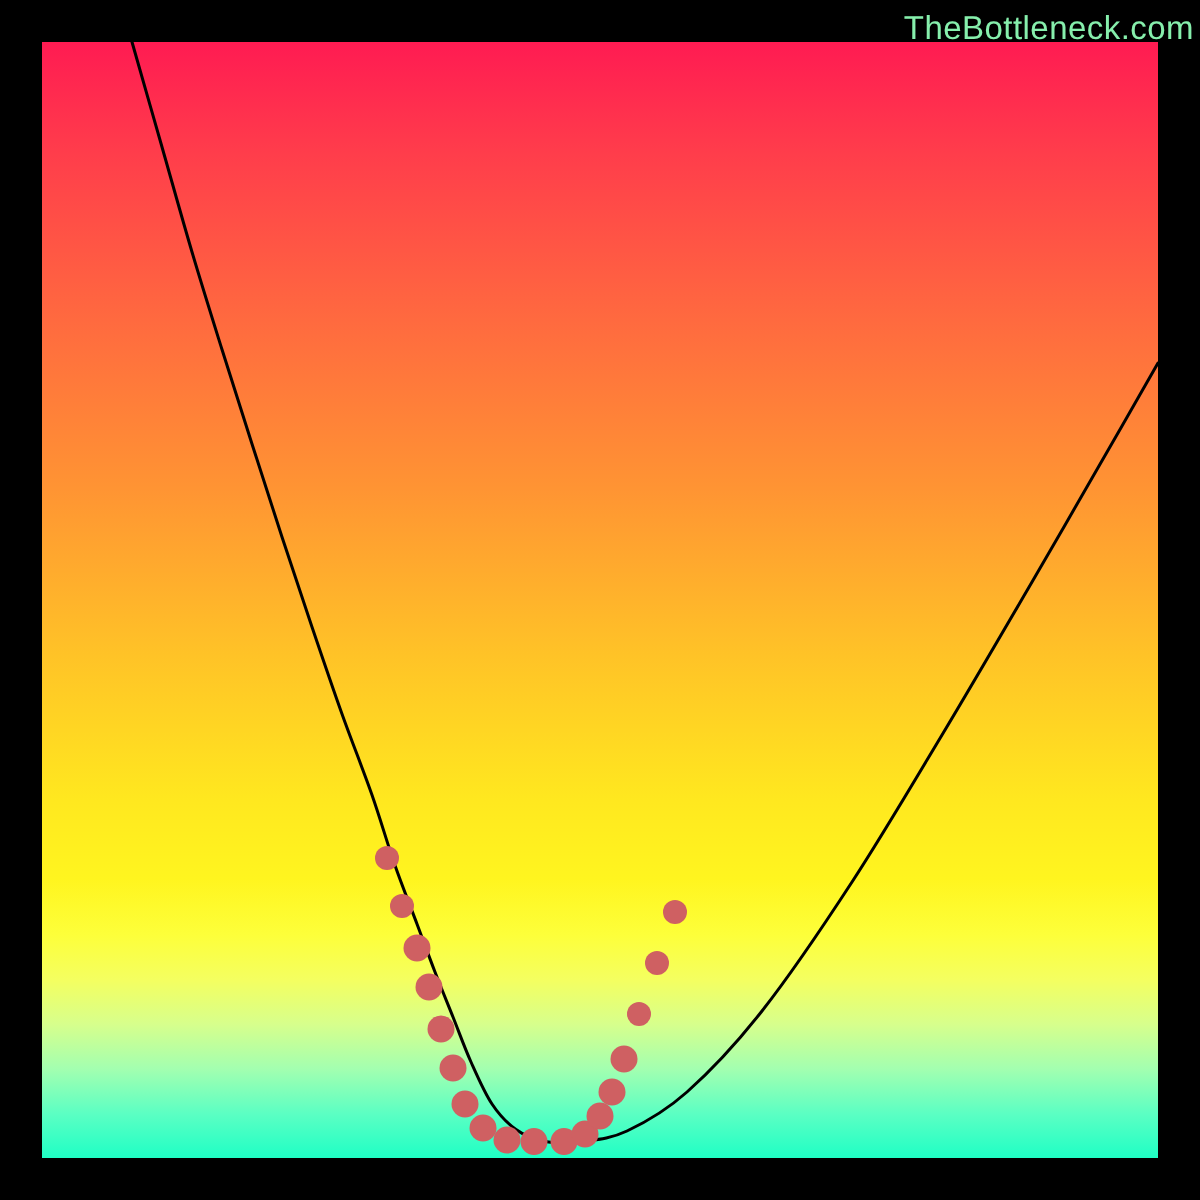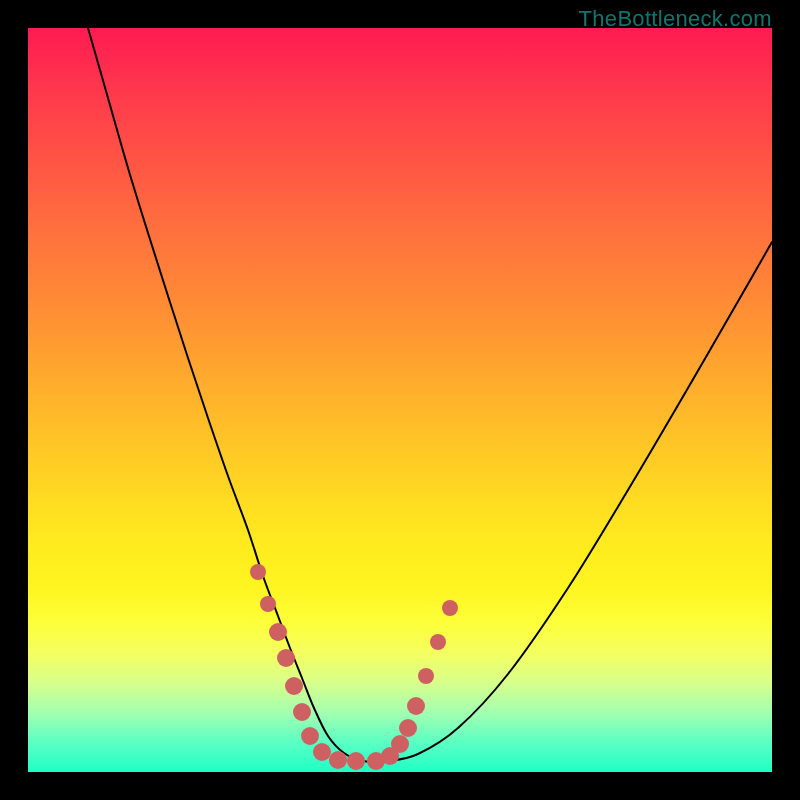--- a/index.html
+++ b/index.html
@@ -29,22 +29,22 @@
       #f4ff60 84%,
       #d7ff8c 88%,
       #a3ffb0 92%,
       #5cffc3 96%,
       #1fffc5 100%
     );
   }
   .watermark {
     position: absolute;
     top: 6px;
-    right: 28px;
-    color: #0f766e;
+    right: 4px;
+    color: #86efac;
     font-size: 22px;
     font-weight: 500;
     letter-spacing: 0.3px;
     pointer-events: none;
   }
   svg.curve {
     position: absolute;
     left: 0;
     top: 0;
     width: 744px;

